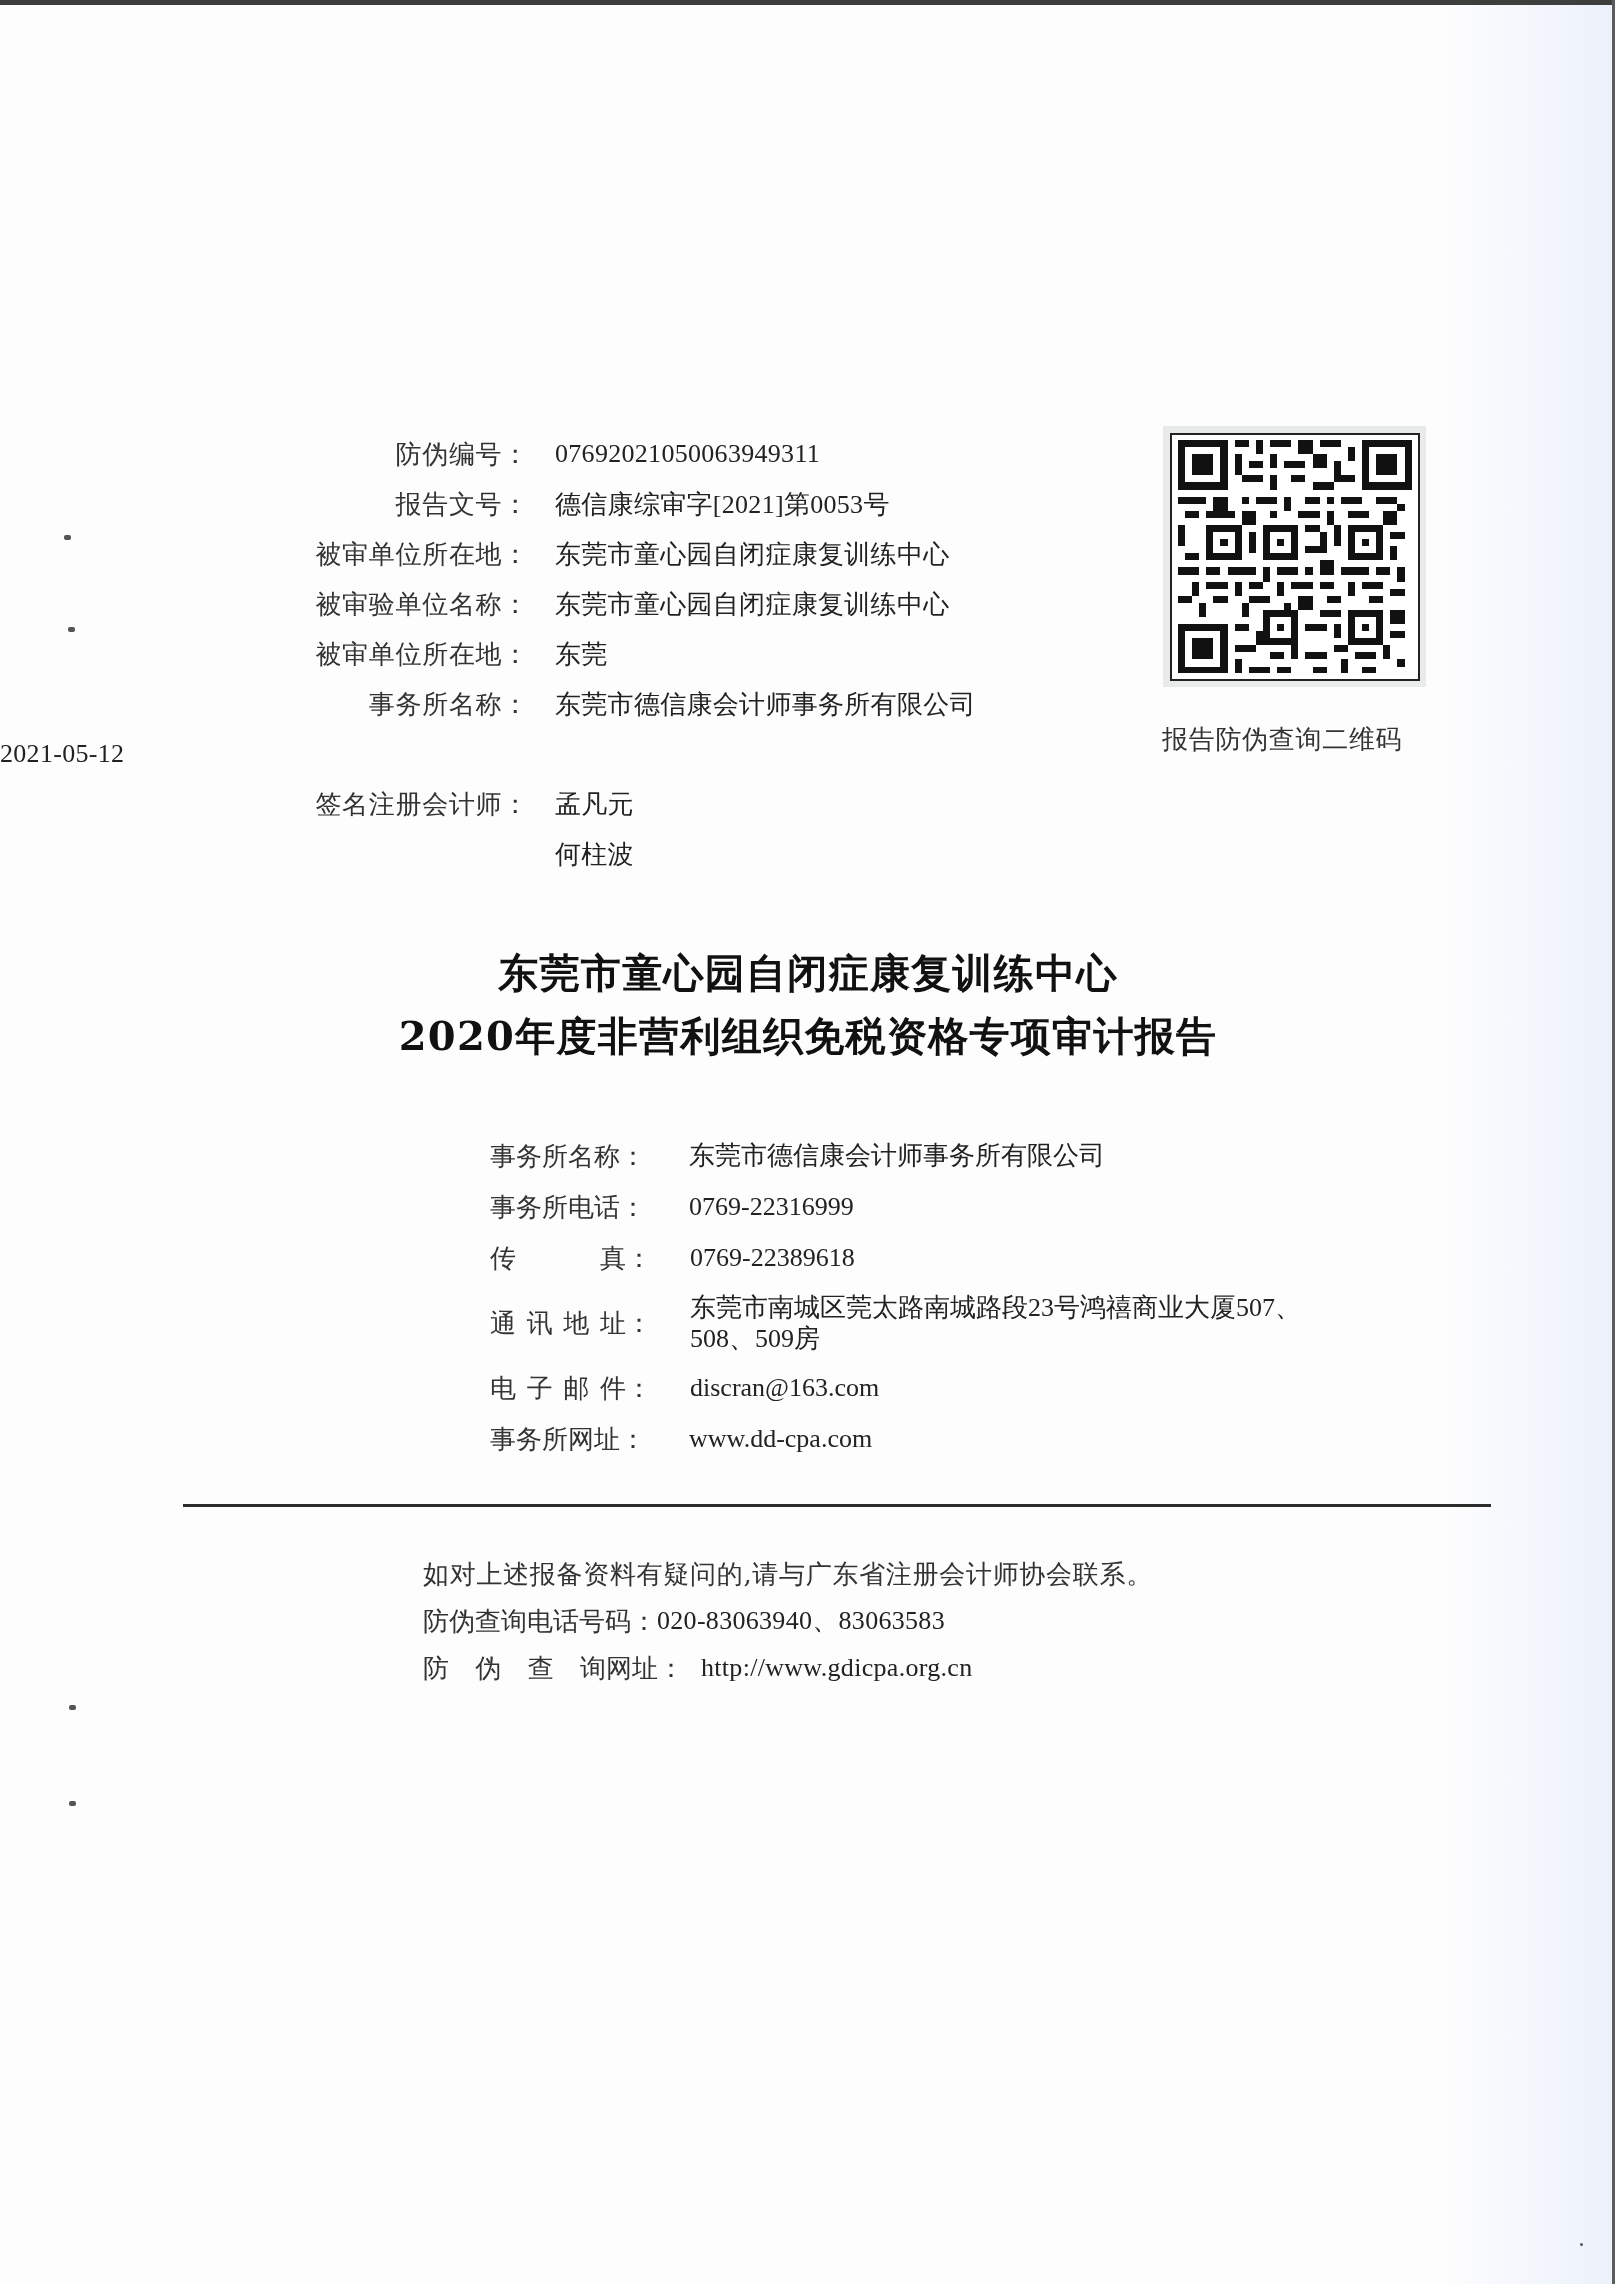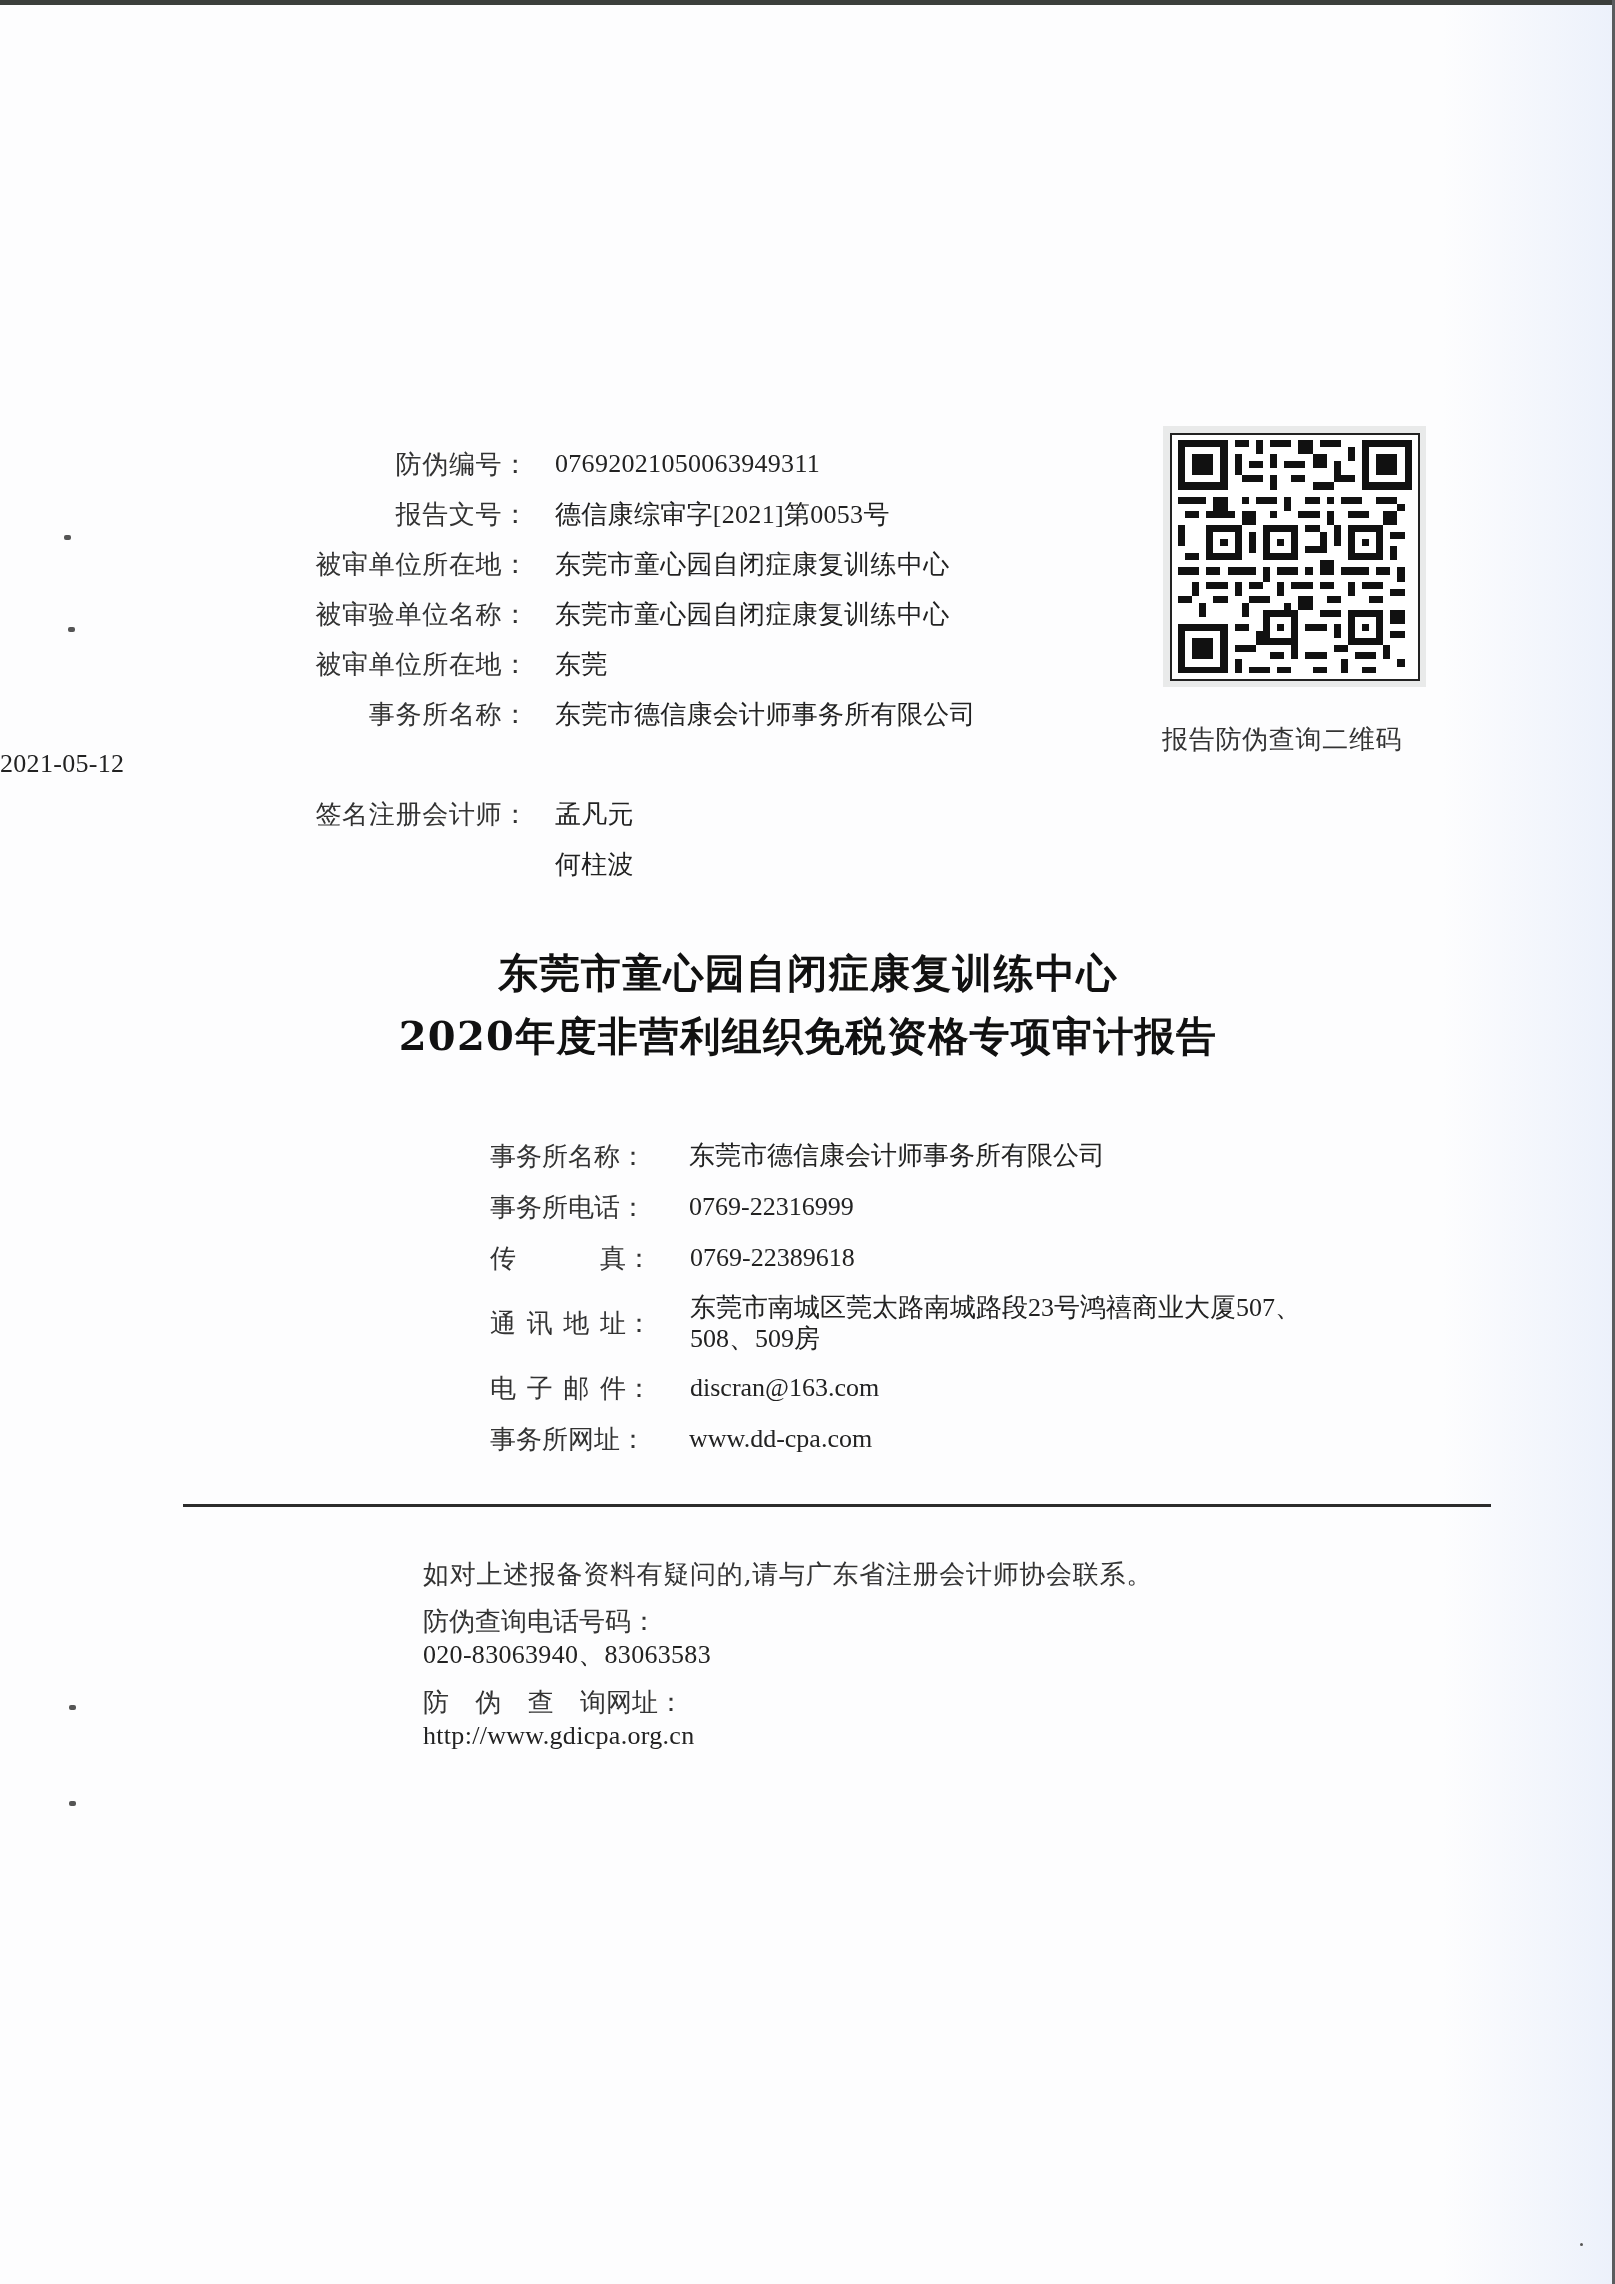--- a/index.html
+++ b/index.html
@@ -8,21 +8,21 @@
     background: #fdfdfe;
     font-family: "DejaVu Serif", "Liberation Serif", serif;
     color: #2a2a2a;
   }
   .scan-top { position: absolute; left: 0; top: 0; width: 1616px; height: 4.6px; background: #3c3f3c; }
   .scan-right { position: absolute; right: 0; top: 0; width: 3.9px; height: 2284px; background: #5a5c5e; }
   .scan-tint { position: absolute; right: 3.9px; top: 4.6px; width: 169px; height: 2279px;
     background: linear-gradient(to right, rgba(240,244,252,0), rgba(232,238,250,0.8)); }
   .speck { position: absolute; width: 6.5px; height: 4.6px; border-radius: 2px; background: #555; filter: blur(0.7px); }
 
-  .meta { position: absolute; left: 0; top: 439px; width: 1108px; }
+  .meta { position: absolute; left: 0; top: 429px; width: 1108px; }
   .meta-row { display: flex; height: 50px; align-items: center; font-size: 26px; }
   .meta-label { width: 555px; text-align: right; padding-right: 26px; box-sizing: border-box; letter-spacing: 0.7px; color: #333; }
   .meta-value { font-family: "Liberation Serif", serif; color: #222; white-space: nowrap; letter-spacing: 0.3px; }
 
   .qr-box { position: absolute; left: 1163px; top: 426px; width: 263px; height: 261px; background: #e9eaea; padding: 6.5px; box-sizing: border-box; }
   .qr-inner { width: 100%; height: 100%; border: 2px solid #222; background: #fff; box-sizing: border-box; padding: 5.2px; }
   .qr-inner svg { width: 100%; height: 100%; display: block; }
   .qr-caption { position: absolute; left: 1162px; top: 722px; font-size: 26px; color: #333; letter-spacing: 0.7px; }
 
   .title { position: absolute; left: 0; width: 1616px; text-align: center; font-weight: bold; font-size: 40px; color: #111; letter-spacing: 1.3px; }
@@ -33,21 +33,21 @@
   .firm-row { display: flex; font-size: 26px; line-height: 34px; margin-bottom: 17px; align-items: center; }
   .firm-label { width: 199px; white-space: nowrap; color: #333; }
   .firm-label.spread { display: flex; justify-content: space-between; width: 162px; margin-right: 38px; }
   .firm-value { font-family: "Liberation Serif", serif; color: #222; }
   .firm-row.addr { line-height: 31px; }
 
   .rule { position: absolute; left: 183px; top: 1504px; width: 1308px; height: 2.6px; background: #2c2c2c; }
 
   .contact { position: absolute; left: 423px; top: 1557px; }
   .contact-note { font-size: 26px; line-height: 34px; color: #333; margin-bottom: 13px; letter-spacing: 0.7px; }
-  .contact-row { display: flex; font-size: 26px; line-height: 34px; margin-bottom: 13px; align-items: flex-start; flex-direction: column; }
+  .contact-row { display: flex; font-size: 26px; line-height: 34px; margin-bottom: 13px; align-items: flex-end; }
   .contact-label { white-space: nowrap; color: #333; }
   .contact-label.spread { display: flex; justify-content: space-between; width: 261px; margin-right: 17px; }
   .contact-value { font-family: Liberation Serif, serif; color: #222; letter-spacing: 0.3px; }
 </style>
 </head>
 <body>
 
 <div class="scan-top"></div>
 <div class="scan-right"></div>
 <div class="scan-tint"></div>

